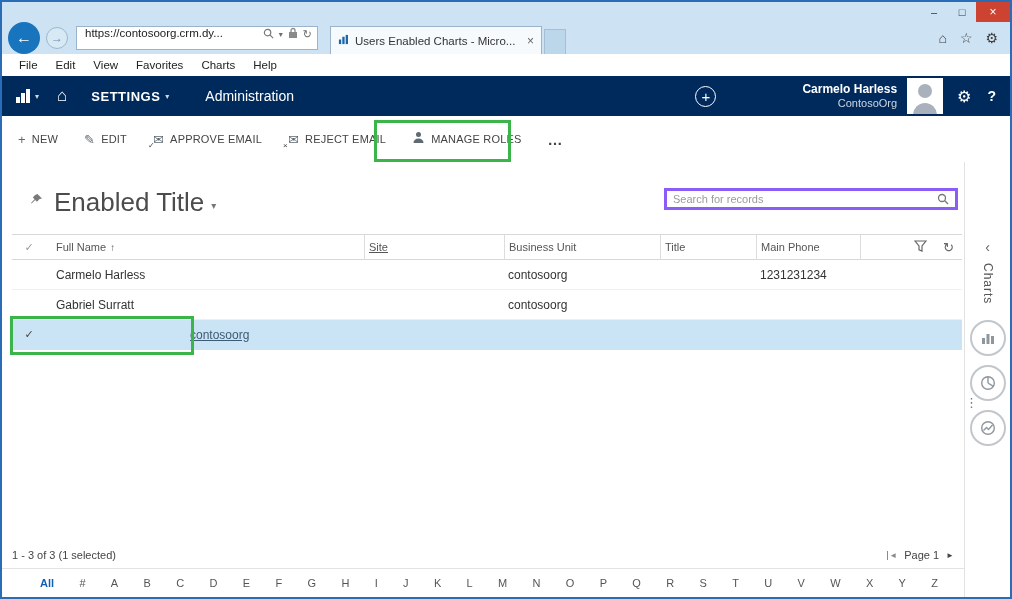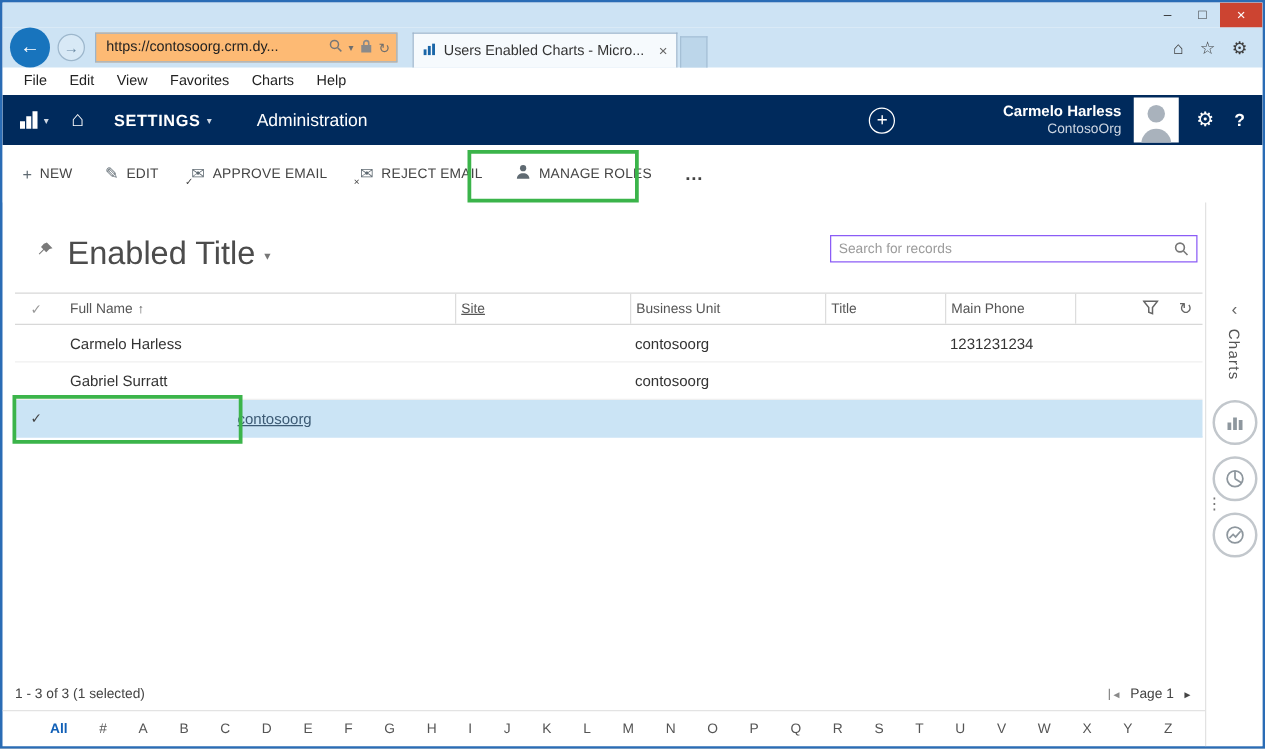--- a/index.html
+++ b/index.html
@@ -8,21 +8,21 @@
   .window{position:relative;width:1012px;height:599px;background:#fff;border:2px solid #2a6cb5;overflow:hidden;}
 
   
   .titlebar{height:20px;background:#cde3f4;display:flex;justify-content:flex-end;align-items:stretch;}
   .winbtn{width:28px;display:flex;align-items:center;justify-content:center;font-size:11px;color:#333;}
   .winbtn.close{background:#cc4431;color:#fff;width:34px;font-size:12px;}
   .browser-row{height:32px;background:#cde3f4;display:flex;align-items:center;position:relative;}
   .nav-circle{position:absolute;border-radius:50%;display:flex;align-items:center;justify-content:center;}
   .nav-circle.back{left:6px;top:0;width:32px;height:32px;background:#1874bd;color:#fff;font-size:16px;}
   .nav-circle.fwd{left:44px;top:5px;width:22px;height:22px;border:1px solid #9db7cc;color:#6b8aa5;font-size:12px;background:#d8e9f6;}
-  .address-bar{margin-left:74px;width:242px;height:24px;background:#fdba74;border:1px solid #9ab4cb;display:flex;align-items:center;padding:0 5px 0 8px;font-size:11.5px;color:#222;}
+  .address-bar{margin-left:74px;width:242px;height:24px;background:#ffffff;border:1px solid #9ab4cb;display:flex;align-items:flex-start;padding:0 5px 0 8px;font-size:11.5px;color:#222;}
   .address-bar .url{flex:1;overflow:hidden;white-space:nowrap;text-overflow:ellipsis;}
   .addr-icons{display:flex;align-items:center;gap:5px;color:#6d6d6d;font-size:11px;}
   .addr-icons .chev{font-size:8px;}
   .tab{align-self:flex-end;height:28px;display:flex;align-items:center;gap:6px;padding:0 7px;background:#f6fafd;border:1px solid #9ab4cb;border-bottom:none;font-size:11.5px;color:#333;margin-left:12px;width:212px;}
   .tab .tab-title{flex:1;overflow:hidden;white-space:nowrap;}
   .tab .tab-close{color:#666;font-size:12px;}
   .tab-stub{align-self:flex-end;height:25px;width:22px;background:#bcd6ea;border:1px solid #a5c0d6;border-bottom:none;margin-left:2px;}
   .browser-actions{margin-left:auto;display:flex;gap:13px;padding-right:12px;font-size:14px;color:#3c3c3c;}
   .menubar{height:22px;background:#fff;display:flex;align-items:center;padding-left:8px;font-size:11.5px;color:#222;}
   .menu-item{padding:0 9px;}
@@ -53,21 +53,21 @@
   .env{position:relative;display:inline-block;}
   .env .ov{position:absolute;left:-5px;bottom:-3px;font-size:8px;font-style:normal;color:#444;}
   .cmd-more{font-size:15px;font-weight:bold;color:#444;letter-spacing:1px;}
 
   
   .content{display:flex;height:435px;}
   .main{flex:1;display:flex;flex-direction:column;position:relative;min-width:0;}
   .page-header{height:72px;position:relative;display:flex;align-items:center;padding:8px 0 0 26px;}
   .page-title{font-size:26px;font-weight:300;color:#4c4c4c;margin:0 7px 0 10px;}
   .title-chev{font-size:10px;color:#777;margin-top:6px;}
-  .search-box{position:absolute;right:6px;top:26px;width:294px;height:22px;border:1px solid #8b5cf6;display:flex;align-items:center;background:#fff;}
+  .search-box{position:absolute;right:6px;top:26px;width:294px;height:22px;border:3px solid #8b5cf6;display:flex;align-items:center;background:#fff;}
   .search-box input{flex:1;border:none;outline:none;font-size:11px;color:#444;padding:0 6px;font-family:inherit;background:transparent;}
   .search-box input::placeholder{color:#9b9b9b;}
   .search-btn{width:24px;display:flex;justify-content:center;align-items:center;}
 
   .grid-header{height:26px;display:flex;align-items:center;border-top:1px solid #d8d8d8;border-bottom:1px solid #d8d8d8;font-size:11px;color:#555;margin:0 2px 0 10px;}
   .hcell{display:flex;align-items:center;height:100%;padding-left:4px;gap:4px;}
   .col-check{width:34px;justify-content:center;padding-left:0;}
   .col-name{width:318px;padding-left:10px;}
   .col-site{width:140px;text-decoration:underline;}
   .col-bu{width:156px;}

